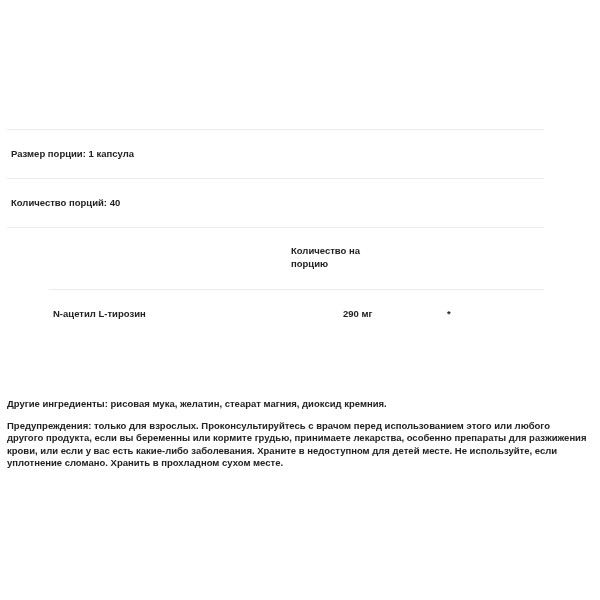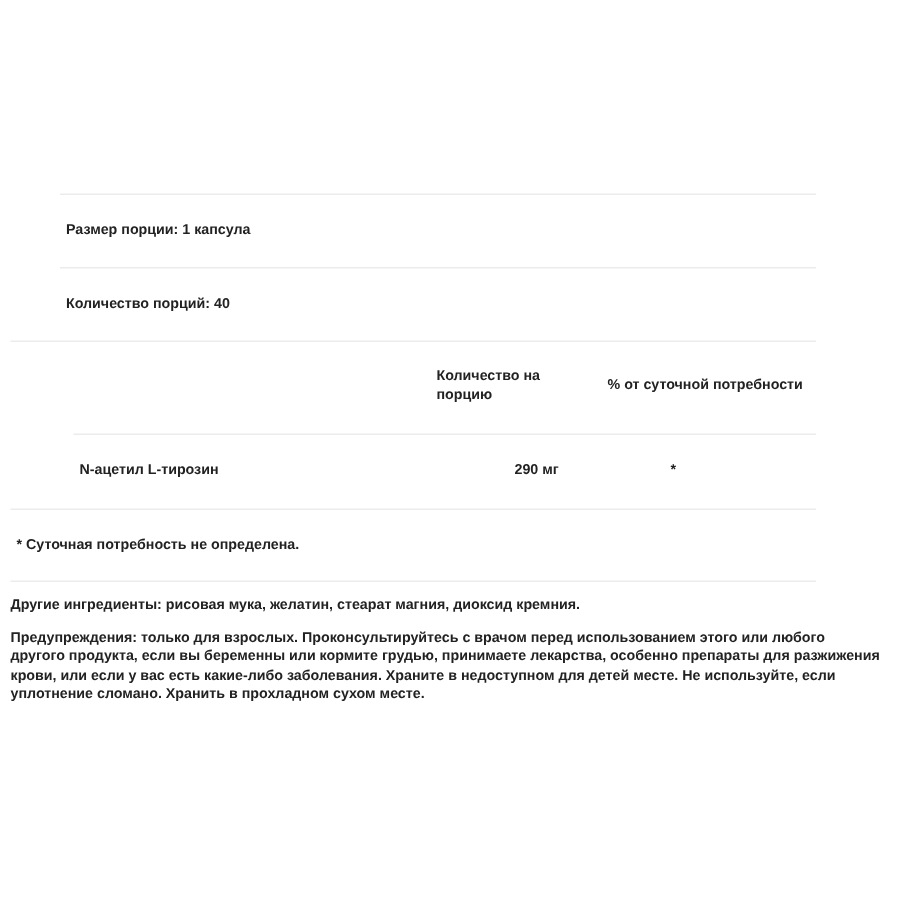--- a/index.html
+++ b/index.html
@@ -21,21 +21,21 @@
       position: absolute;
       left: 7px;
       top: 129px;
       width: 537px;
     }
     .row {
       border-top: 1px solid #ececec;
       box-sizing: border-box;
       position: relative;
     }
-    .row.single { height: 49px; margin-left: 33px; }
+    .row.single { height: 49px; }
     .row.header { height: 62px; }
     .row.nutrient { height: 50px; margin-left: 42px; }
     .row.footnote { height: 49px; border-bottom: 1px solid #ececec; }
     .cell {
       position: absolute;
       line-height: 12.5px;
     }
     .row.single .cell,
     .row.footnote .cell { left: 4px; top: 18px; }
     .row.header .col-amount { left: 284px; top: 17px; width: 90px; }
@@ -64,27 +64,23 @@
 
 <div class="facts">
   <div class="row single">
     <span class="cell">Размер порции: 1 капсула</span>
   </div>
   <div class="row single">
     <span class="cell">Количество порций: 40</span>
   </div>
   <div class="row header">
     <span class="cell col-amount">Количество на порцию</span>
-    <span class="cell col-dv">% от суточной потребности</span>
   </div>
   <div class="row nutrient">
     <span class="cell col-name">N-ацетил L-тирозин</span>
     <span class="cell col-amount">290 мг</span>
     <span class="cell col-dv">*</span>
-  </div>
-  <div class="row footnote">
-    <span class="cell">* Суточная потребность не определена.</span>
   </div>
 </div>
 
 <div class="other">Другие ингредиенты: рисовая мука, желатин, стеарат магния, диоксид кремния.</div>
 
 <div class="warnings">Предупреждения: только для взрослых. Проконсультируйтесь с врачом перед использованием этого или любого другого продукта, если вы беременны или кормите грудью, принимаете лекарства, особенно препараты для разжижения крови, или если у вас есть какие-либо заболевания. Храните в недоступном для детей месте. Не используйте, если уплотнение сломано. Хранить в прохладном сухом месте.</div>
 
 </body></html>

